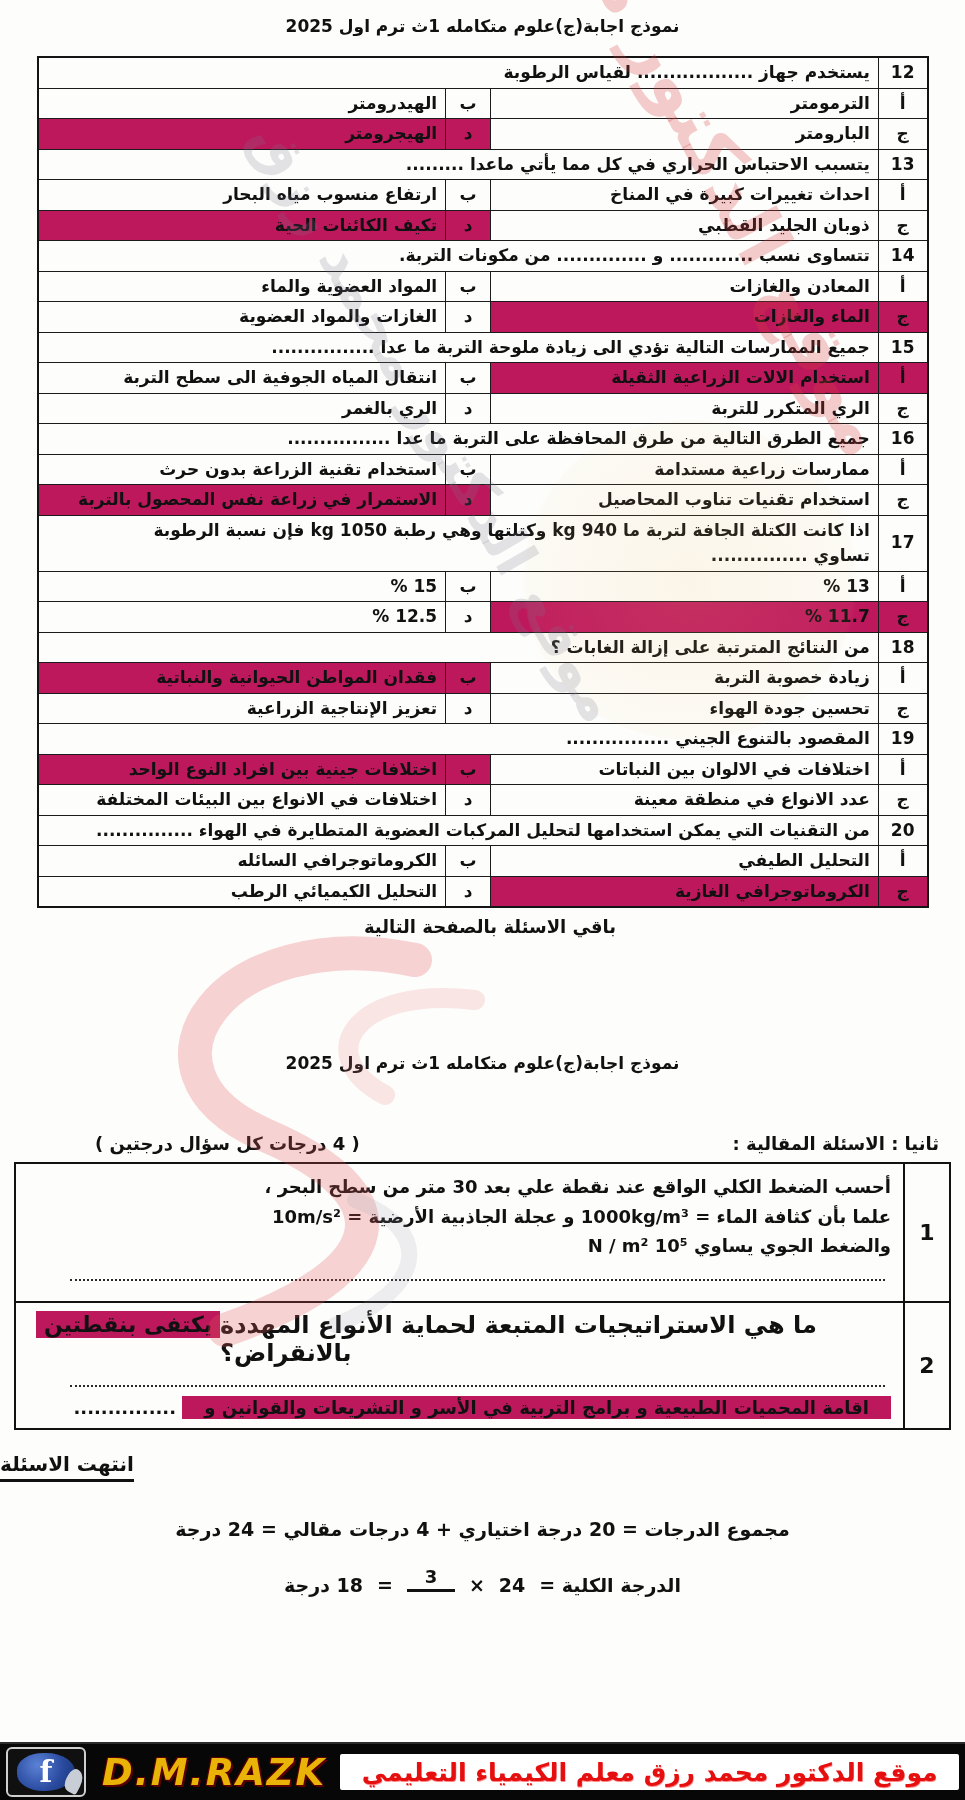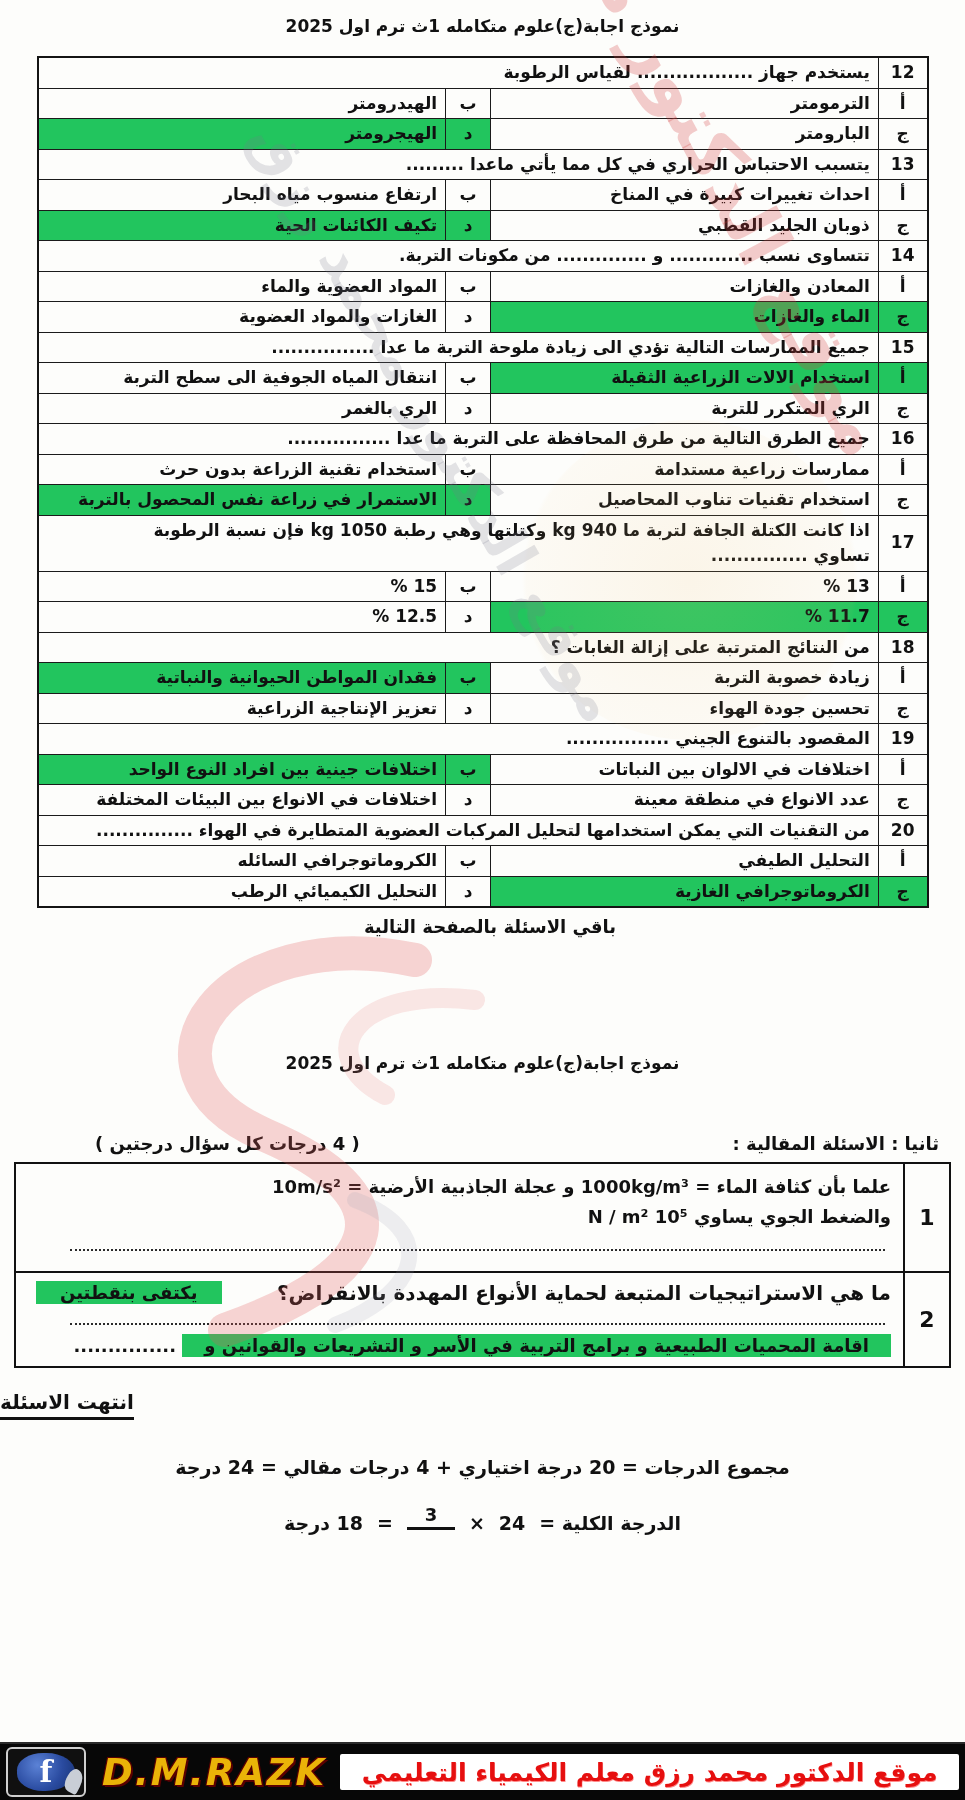--- a/index.html
+++ b/index.html
@@ -18,21 +18,21 @@
     border:2px solid #141414;table-layout:fixed;background:transparent;
   }
   table.mcq td{
     border:1.4px solid #1b1b1b;padding:2px 8px;
     font-size:17px;font-weight:bold;line-height:1.5;vertical-align:middle;
   }
   td.cell-num{text-align:center;font-size:18px;padding:2px 2px;}
   td.cell-question{text-align:right;white-space:pre-line;}
   td.cell-letter{text-align:center;padding:2px 2px;}
   td.cell-opt{text-align:right;}
-  .hl{background:#22c55e;}
+  .hl{background:#be185d;}
   
   .continued{text-align:center;font-size:18px;font-weight:bold;margin-top:8px;padding-left:15px;}
   
   .essay-header{
     display:flex;direction:rtl;justify-content:space-between;align-items:flex-end;
     margin:60px 26px 8px 95px;font-size:18px;font-weight:bold;
   }
   .essay-table{
     margin:0 14px;border:2.5px solid #111;background:transparent;
   }
@@ -41,22 +41,22 @@
   .essay-num{
     border-left:2px solid #111;display:flex;align-items:center;justify-content:center;
     font-size:22px;font-weight:bold;
   }
   .essay-cell{padding:8px 12px 10px 14px;}
   .q1-line{direction:rtl;text-align:right;font-size:18px;font-weight:bold;line-height:1.65;}
   .dotline{border-bottom:2.5px dotted #2a2a2a;height:12px;margin:6px 6px 10px 40px;}
   .eq-line{direction:ltr;text-align:left;margin:2px 0 2px 14px;}
   .eq-line .hl{display:inline-block;padding:2px 8px;font-size:17px;font-weight:bold;direction:ltr;}
   .q2-top{display:flex;direction:rtl;justify-content:space-between;align-items:flex-start;}
-  .q2-question{font-size:20px;font-weight:bold;text-align:left;}
-  .q2-note{font-size:18px;font-weight:bold;padding:1px 24px;margin-left:6px;white-space:nowrap;}
+  .q2-question{font-size:24px;font-weight:bold;text-align:left;}
+  .q2-note{font-size:22px;font-weight:bold;padding:1px 8px;margin-left:6px;white-space:nowrap;}
   .q2-answer{direction:rtl;text-align:right;font-size:18px;font-weight:bold;}
   .q2-answer .hl{padding:1px 22px;}
   
   .end-note{text-align:left;margin-top:22px;}
   .end-note span{
     display:inline-block;font-size:20px;font-weight:bold;
     border-bottom:3px solid #111;padding-bottom:3px;
   }
   .totals{text-align:center;direction:rtl;font-size:19px;font-weight:bold;margin-top:36px;}
   .final-grade{
@@ -286,20 +286,21 @@
   <div class="essay-header">
     <span>ثانيا : الاسئلة المقالية :</span>
     <span>( 4 درجات كل سؤال درجتين )</span>
   </div>
 
   <div class="essay-table">
 
     <div class="essay-row">
       <div class="essay-num">1</div>
       <div class="essay-cell">
+        <div class="q1-line">أحسب الضغط الكلي الواقع عند نقطة علي بعد 30 متر من سطح البحر ،</div>
         <div class="q1-line">علما بأن كثافة الماء = 1000kg/m³ و عجلة الجاذبية الأرضية = 10m/s²</div>
         <div class="q1-line">والضغط الجوي يساوي 10⁵  N / m²</div>
         <div class="dotline"></div>
       </div>
     </div>
 
     <div class="essay-row">
       <div class="essay-num">2</div>
       <div class="essay-cell">
         <div class="q2-top">

